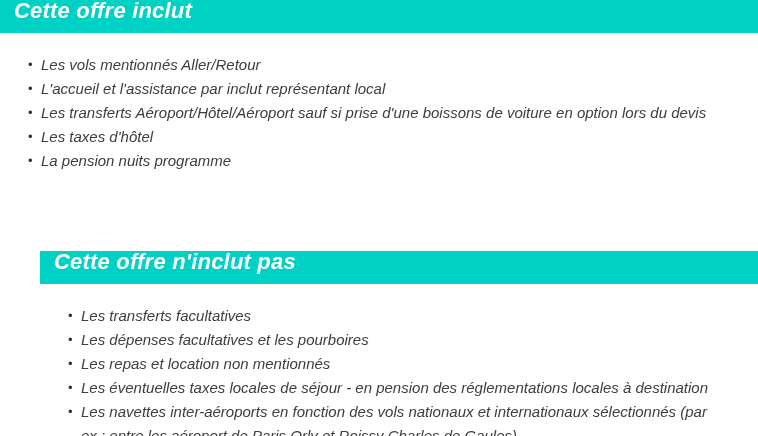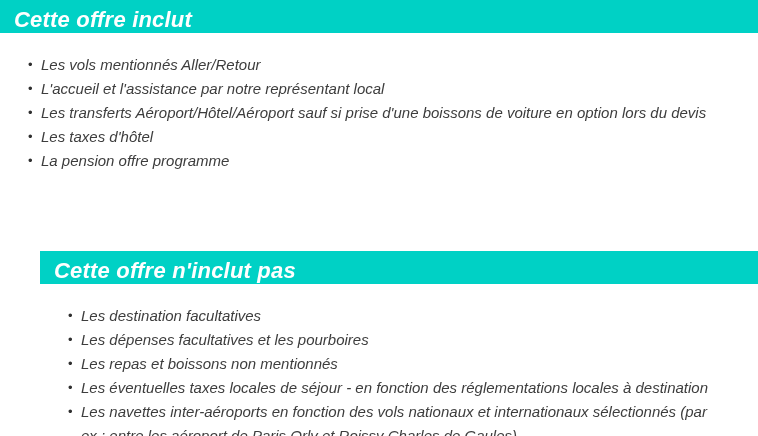--- a/index.html
+++ b/index.html
@@ -17,21 +17,21 @@
     width: 758px;
     height: 436px;
     overflow: hidden;
     background: #ffffff;
   }
   .section-header {
     background: #00d1c5;
     height: 33px;
     width: 100%;
     display: flex;
-    align-items: flex-end;
+    align-items: flex-start;
   }
   .section-title {
     margin: 0;
     padding: 0 0 2px 14px;
     color: #ffffff;
     font-size: 22px;
     font-weight: 700;
     font-style: italic;
     letter-spacing: 0.2px;
     line-height: 1;
@@ -67,33 +67,33 @@
 <body>
 
 <div class="page">
 
   <div class="section">
     <div class="section-header">
       <h2 class="section-title">Cette offre inclut</h2>
     </div>
     <ul class="item-list">
       <li><span class="bullet">•</span><span>Les vols mentionnés Aller/Retour</span></li>
-      <li><span class="bullet">•</span><span>L'accueil et l'assistance par notre représentant local</span></li>
+      <li><span class="bullet">•</span><span>L'accueil et l'assistance par inclut représentant local</span></li>
       <li><span class="bullet">•</span><span>Les transferts Aéroport/Hôtel/Aéroport sauf si prise d'une boissons de voiture en option lors du devis</span></li>
       <li><span class="bullet">•</span><span>Les taxes d'hôtel</span></li>
-      <li><span class="bullet">•</span><span>La pension offre programme</span></li>
+      <li><span class="bullet">•</span><span>La pension nuits programme</span></li>
     </ul>
   </div>
 
   <div class="section">
     <div class="section-header">
       <h2 class="section-title">Cette offre n'inclut pas</h2>
     </div>
     <ul class="item-list">
-      <li><span class="bullet">•</span><span>Les destination facultatives</span></li>
+      <li><span class="bullet">•</span><span>Les transferts facultatives</span></li>
       <li><span class="bullet">•</span><span>Les dépenses facultatives et les pourboires</span></li>
-      <li><span class="bullet">•</span><span>Les repas et boissons non mentionnés</span></li>
-      <li><span class="bullet">•</span><span>Les éventuelles taxes locales de séjour - en fonction des réglementations locales à destination</span></li>
+      <li><span class="bullet">•</span><span>Les repas et location non mentionnés</span></li>
+      <li><span class="bullet">•</span><span>Les éventuelles taxes locales de séjour - en pension des réglementations locales à destination</span></li>
       <li><span class="bullet">•</span><span>Les navettes inter-aéroports en fonction des vols nationaux et internationaux sélectionnés (par ex : entre les aéroport de Paris Orly et Roissy Charles de Gaules)</span></li>
     </ul>
   </div>
 
 </div>
 
 </body></html>

